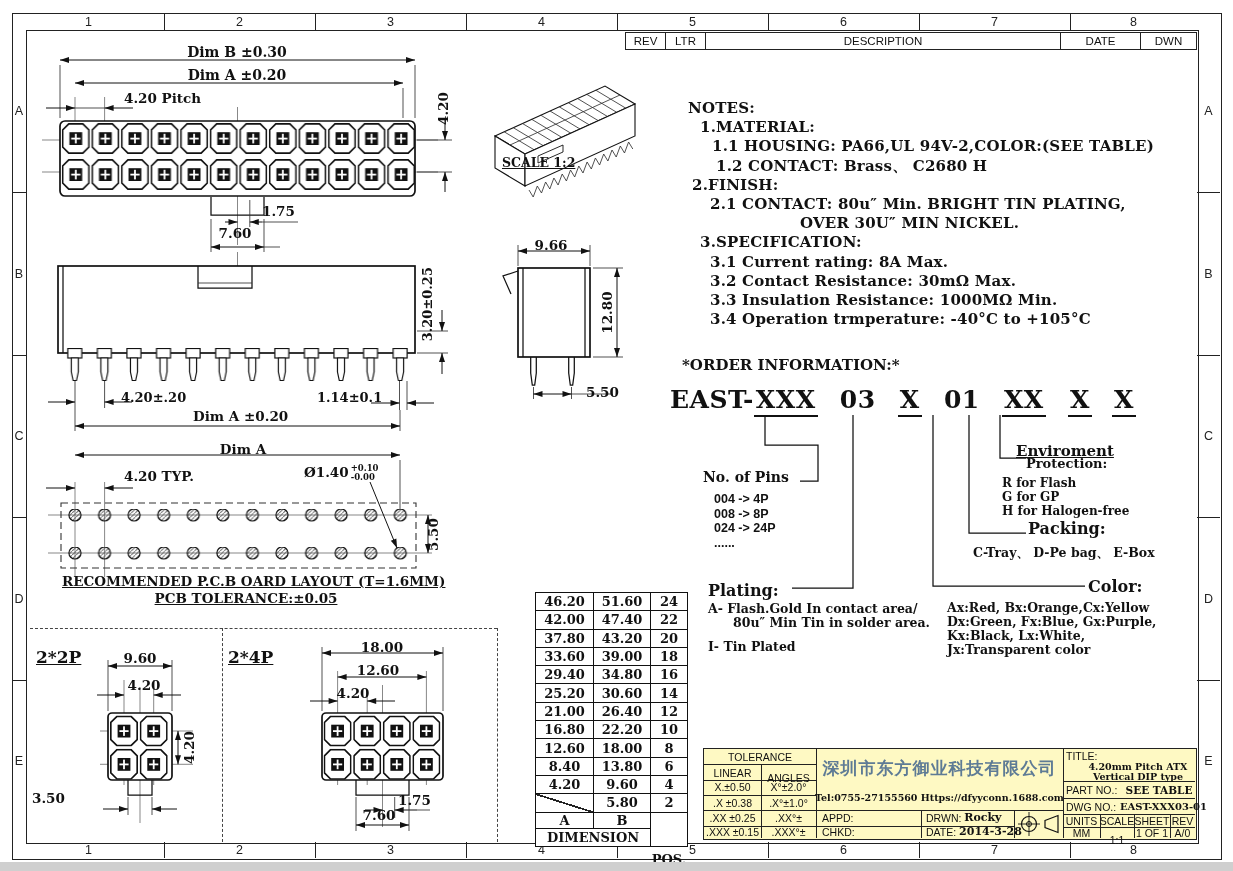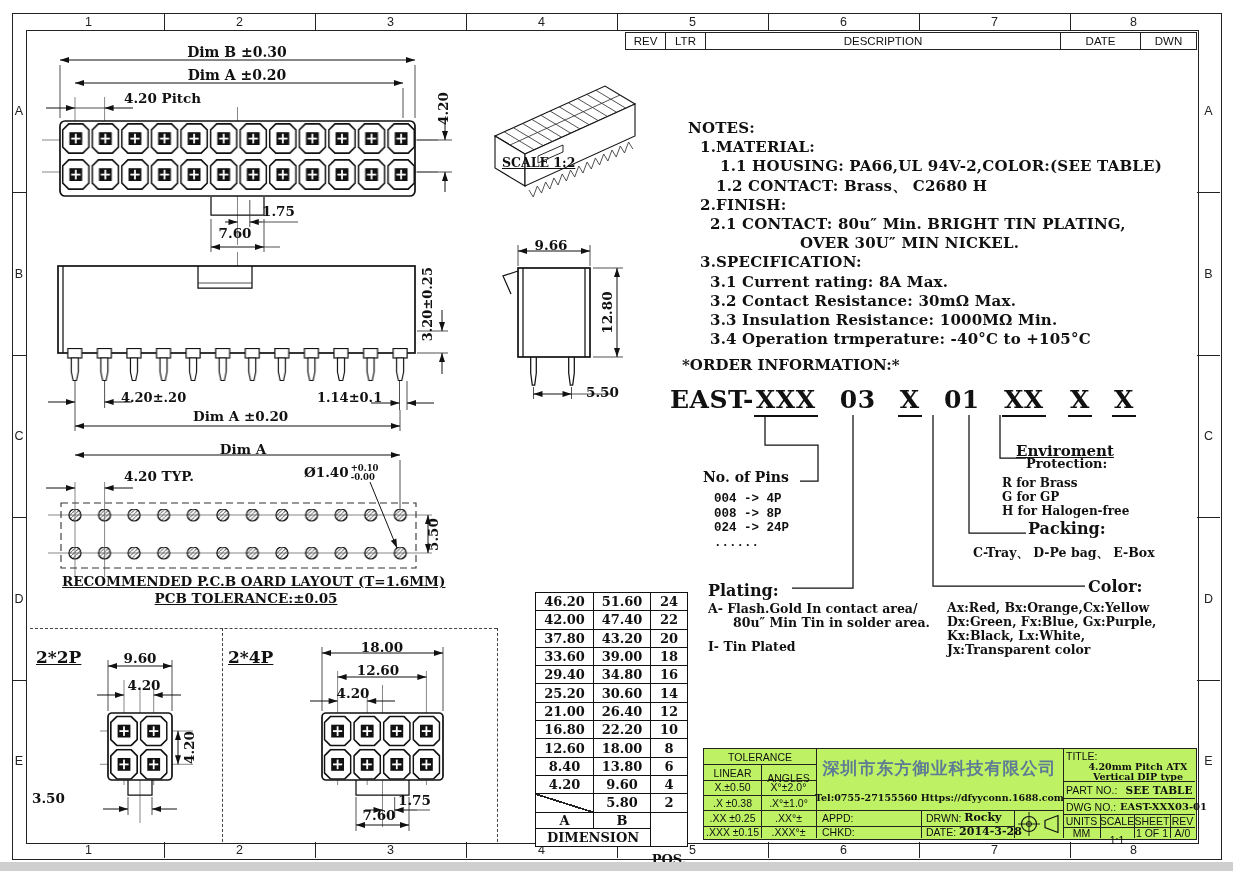--- a/index.html
+++ b/index.html
@@ -25,21 +25,21 @@
   .notes{position:absolute;left:688px;top:99px;width:515px;font-weight:700;font-size:15px;line-height:19.2px;letter-spacing:.2px;}
   .code{position:absolute;left:670px;top:385px;font-size:25px;font-weight:700;white-space:nowrap;letter-spacing:.5px;}
   .code .gp{display:inline-block;margin-right:13px;}
   .code .ul{border-bottom:2.2px solid #111;padding:0 2px 1px 2px;}
   .smtxt{font-weight:700;font-size:12.5px;line-height:14.5px;white-space:nowrap;}
   .dimtab{position:absolute;left:535px;top:592px;width:151px;border:1.7px solid #111;box-sizing:content-box;font-weight:700;font-size:13px;background:#fff;}
   .dimtab .r{display:flex;height:18.3px;}
   .dimtab .cell{box-sizing:border-box;border-right:1.3px solid #111;border-bottom:1.3px solid #111;display:flex;align-items:center;justify-content:center;}
   .ca{width:58px;}.cb{width:57px;}.cp{width:36px;border-right:none !important;}
   .diag{background:linear-gradient(to top right,transparent 47%,#222 47%,#222 52%,transparent 52%);}
-  .tblock{position:absolute;left:703px;top:748px;width:494px;height:92px;border:1.7px solid #222;box-sizing:border-box;font-family:"Liberation Sans",sans-serif;font-size:10.5px;background:#bef264;}
+  .tblock{position:absolute;left:703px;top:748px;width:494px;height:92px;border:1.7px solid #222;box-sizing:border-box;font-family:"Liberation Sans",sans-serif;font-size:10.5px;background:#fef9c3;}
   .tl{position:absolute;border-left:1.1px solid #222;}
   .th{position:absolute;border-top:1.1px solid #222;}
   .tcell{position:absolute;display:flex;align-items:center;justify-content:center;white-space:nowrap;}
   .serifb{font-family:"DejaVu Serif",serif;font-weight:700;}
 </style>
 </head>
 <body>
 
 <div class="page">
 
@@ -327,25 +327,25 @@
     <line class="dim" x1="61" y1="190" x2="114" y2="190" marker-start="url(#ah)" marker-end="url(#ah)"></line>
   </svg>
   <div class="lbl u" style="left:228px;top:648px;font-size:17px;">2*4P</div>
   <div class="lbl c" style="left:352px;top:640px;width:60px;">18.00</div>
   <div class="lbl c" style="left:348px;top:663px;width:60px;">12.60</div>
   <div class="lbl c" style="left:333px;top:686px;width:40px;">4.20</div>
   <div class="lbl" style="left:398px;top:793px;">1.75</div>
   <div class="lbl c" style="left:356px;top:808px;width:46px;">7.60</div>
 
   <div class="notes">
-    <div style="margin-left:0;margin-top:20px;">NOTES:</div>
+    <div style="margin-left:0;">NOTES:</div>
     <div style="margin-left:12px;">1.MATERIAL:</div>
-    <div style="margin-left:32px;">1.1  HOUSING:  PA66,UL  94V-2,COLOR:(SEE  TABLE)</div>
+    <div style="margin-left:24px;">1.1  HOUSING:  PA66,UL  94V-2,COLOR:(SEE  TABLE)</div>
     <div style="margin-left:28px;">1.2  CONTACT:  Brass、 C2680  H</div>
-    <div style="margin-left:12px;">2.FINISH:</div>
+    <div style="margin-left:4px;">2.FINISH:</div>
     <div style="margin-left:22px;">2.1  CONTACT:  80u″  Min.  BRIGHT  TIN  PLATING,</div>
     <div style="margin-left:112px;">OVER  30U″  MIN  NICKEL.</div>
     <div style="margin-left:12px;">3.SPECIFICATION:</div>
     <div style="margin-left:22px;">3.1  Current  rating:  8A  Max.</div>
     <div style="margin-left:22px;">3.2  Contact  Resistance:  30mΩ  Max.</div>
     <div style="margin-left:22px;">3.3  Insulation  Resistance:  1000MΩ  Min.</div>
     <div style="margin-left:22px;">3.4  Operation  trmperature:  -40°C  to  +105°C</div>
   </div>
 
   <div class="lbl" style="left:682px;top:357px;font-size:15px;">*ORDER  INFORMATION:*</div>
@@ -359,30 +359,30 @@
     <span class="gp ul" style="margin-right:0;">X</span>
   </div>
   <svg class="abs" style="left:650px;top:405px;" width="440" height="270" viewBox="0 0 440 270">
     <polyline class="ln" points="115,10 115,40 168,40 168,76 150,76" stroke-width="1.1"></polyline>
     <polyline class="ln" points="203,10 203,183 142,183" stroke-width="1.1"></polyline>
     <polyline class="ln" points="283,10 283,181 435,181" stroke-width="1.1"></polyline>
     <polyline class="ln" points="319,10 319,128 376,128" stroke-width="1.1"></polyline>
     <polyline class="ln" points="350,10 350,53 376,53" stroke-width="1.1"></polyline>
   </svg>
   <div class="lbl" style="left:703px;top:470px;font-size:14px;">No.  of  Pins</div>
-  <div class="abs smtxt" style="left:714px;top:492px;font-family:Liberation Mono, monospace;">
+  <div class="abs smtxt" style="left:714px;top:492px;font-family:Liberation Sans, sans-serif;">
     <div>004  -&gt;  4P</div>
     <div>008  -&gt;  8P</div>
     <div>024  -&gt;  24P</div>
     <div>......</div>
   </div>
   <div class="lbl" style="left:1016px;top:443px;font-size:15px;text-decoration:underline;">Enviroment</div>
   <div class="lbl" style="left:1026px;top:457px;font-size:13px;">Protection:</div>
   <div class="abs smtxt" style="left:1002px;top:477px;font-family:'DejaVu Serif',serif;font-size:12px;line-height:13.8px;">
-    <div>R  for  Brass</div>
+    <div>R  for  Flash</div>
     <div>G  for  GP</div>
     <div>H  for  Halogen-free</div>
   </div>
   <div class="lbl" style="left:1028px;top:520px;font-size:16px;">Packing:</div>
   <div class="lbl" style="left:973px;top:546px;font-size:12.5px;">C-Tray、 D-Pe  bag、 E-Box</div>
   <div class="lbl" style="left:708px;top:582px;font-size:16px;">Plating:</div>
   <div class="lbl" style="left:708px;top:602px;font-size:12.5px;">A-  Flash.Gold  In  contact  area/</div>
   <div class="lbl" style="left:733px;top:616px;font-size:12.5px;">80u″  Min  Tin  in  solder  area.</div>
   <div class="lbl" style="left:708px;top:640px;font-size:12.5px;">I-  Tin  Plated</div>
   <div class="lbl" style="left:1088px;top:578px;font-size:16px;">Color:</div>

